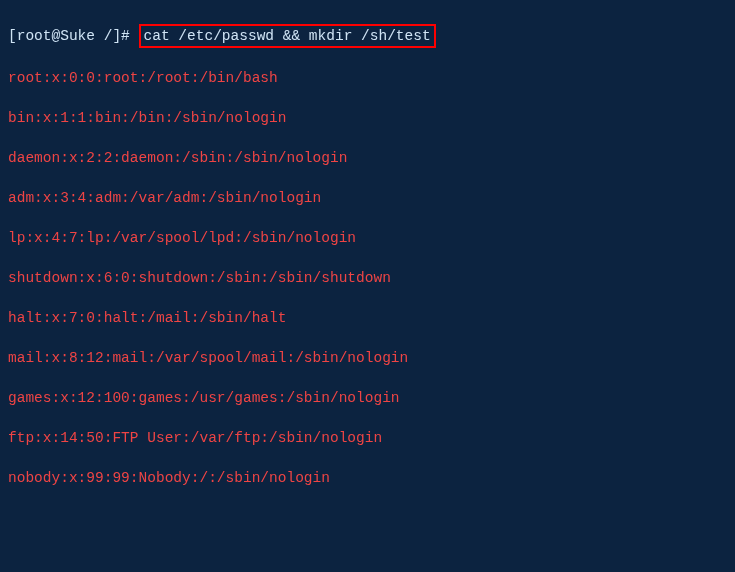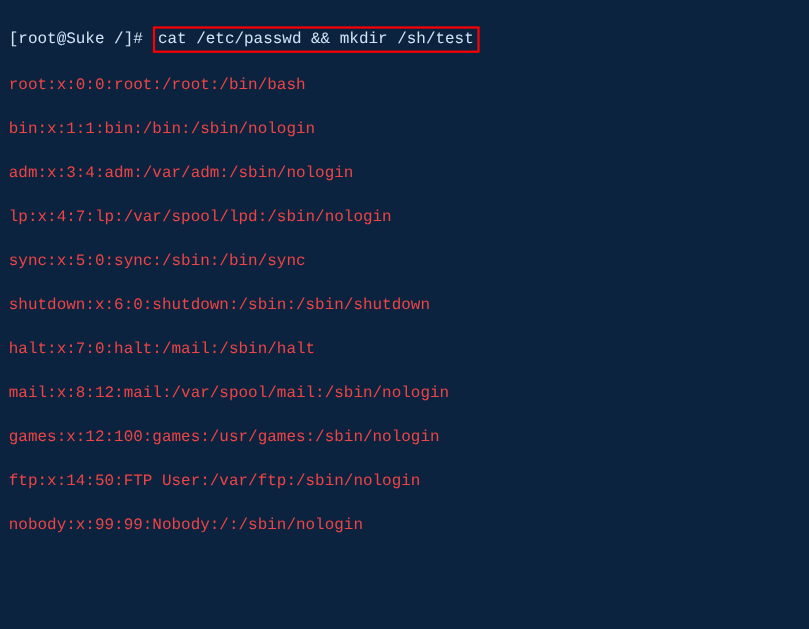--- a/index.html
+++ b/index.html
@@ -36,23 +36,23 @@
     min-height: 20px;
   }
 </style>
 </head>
 <body>
 
 <div class="term">
 <div class="line"><span class="prompt">[root@Suke /]# </span><span class="hl-red"><span class="command">cat /etc/passwd &amp;&amp; mkdir /sh/test</span></span></div>
 <div class="line output">root:x:0:0:root:/root:/bin/bash</div>
 <div class="line output">bin:x:1:1:bin:/bin:/sbin/nologin</div>
+<div class="line output">daemon:x:2:2:daemon:/sbin:/sbin/nologin</div>
 <div class="line output">adm:x:3:4:adm:/var/adm:/sbin/nologin</div>
 <div class="line output">lp:x:4:7:lp:/var/spool/lpd:/sbin/nologin</div>
-<div class="line output">sync:x:5:0:sync:/sbin:/bin/sync</div>
 <div class="line output">shutdown:x:6:0:shutdown:/sbin:/sbin/shutdown</div>
 <div class="line output">halt:x:7:0:halt:/mail:/sbin/halt</div>
 <div class="line output">mail:x:8:12:mail:/var/spool/mail:/sbin/nologin</div>
 <div class="line output">games:x:12:100:games:/usr/games:/sbin/nologin</div>
 <div class="line output">ftp:x:14:50:FTP User:/var/ftp:/sbin/nologin</div>
 <div class="line output">nobody:x:99:99:Nobody:/:/sbin/nologin</div>
 
 
 
 

